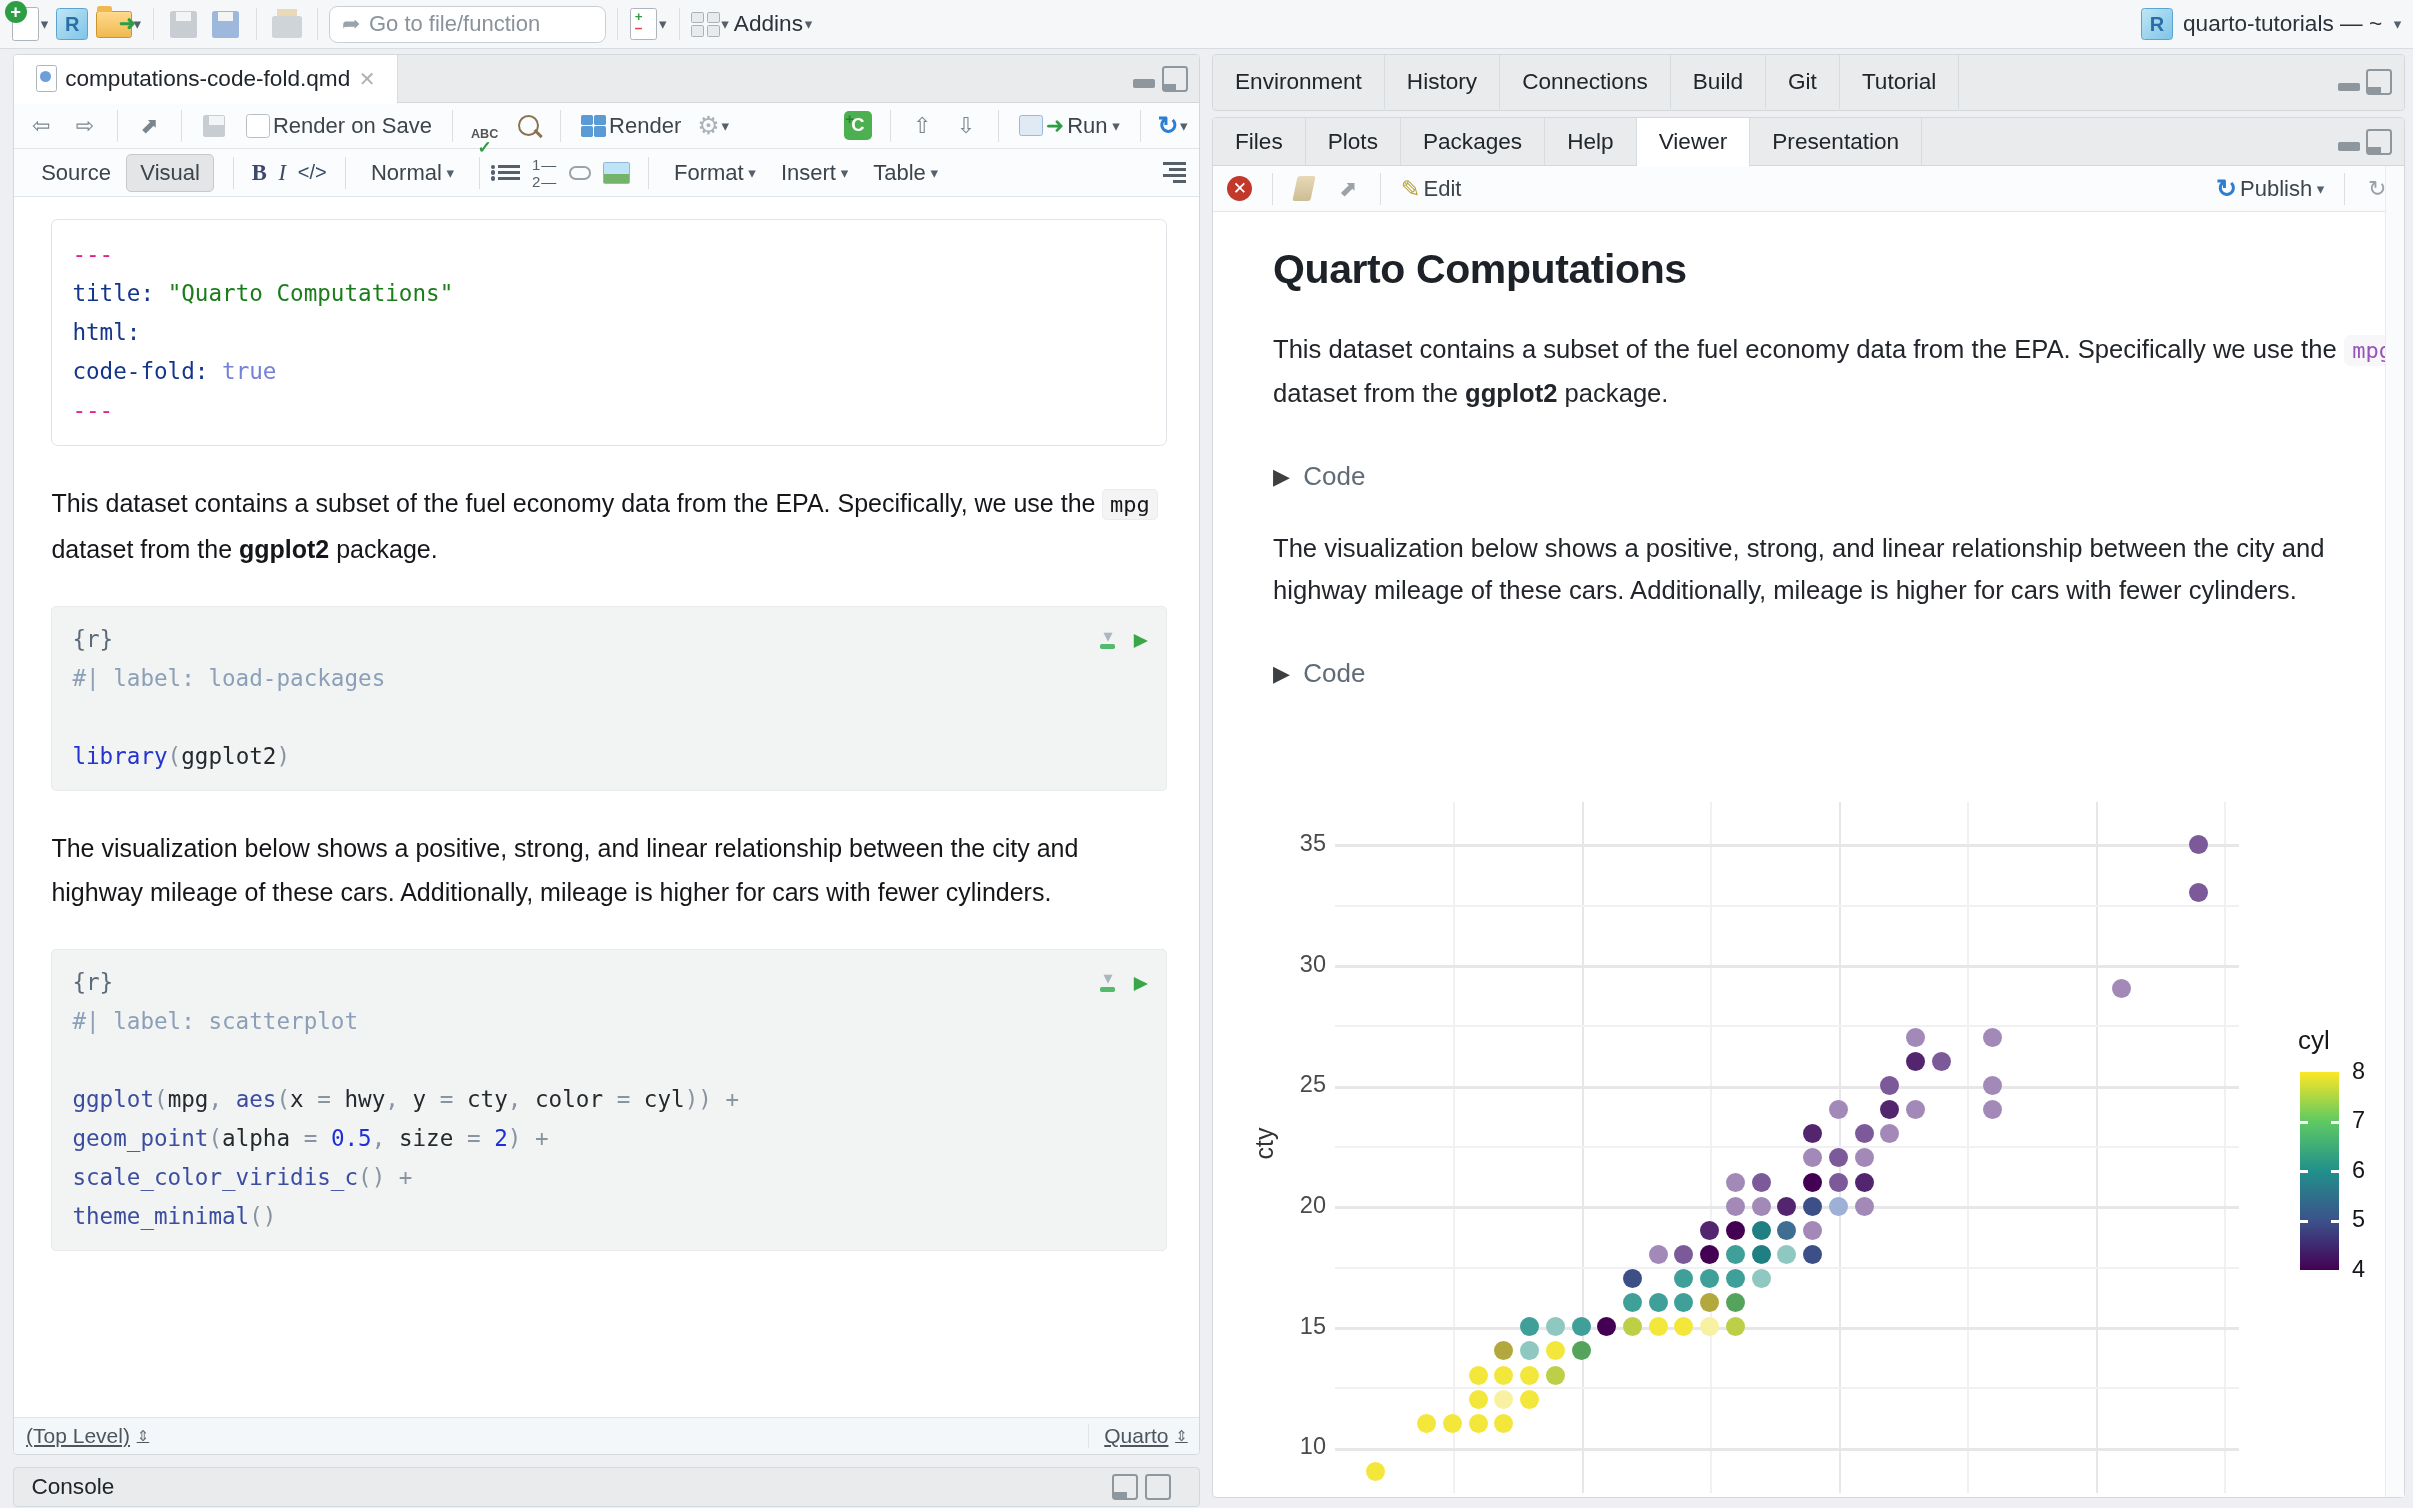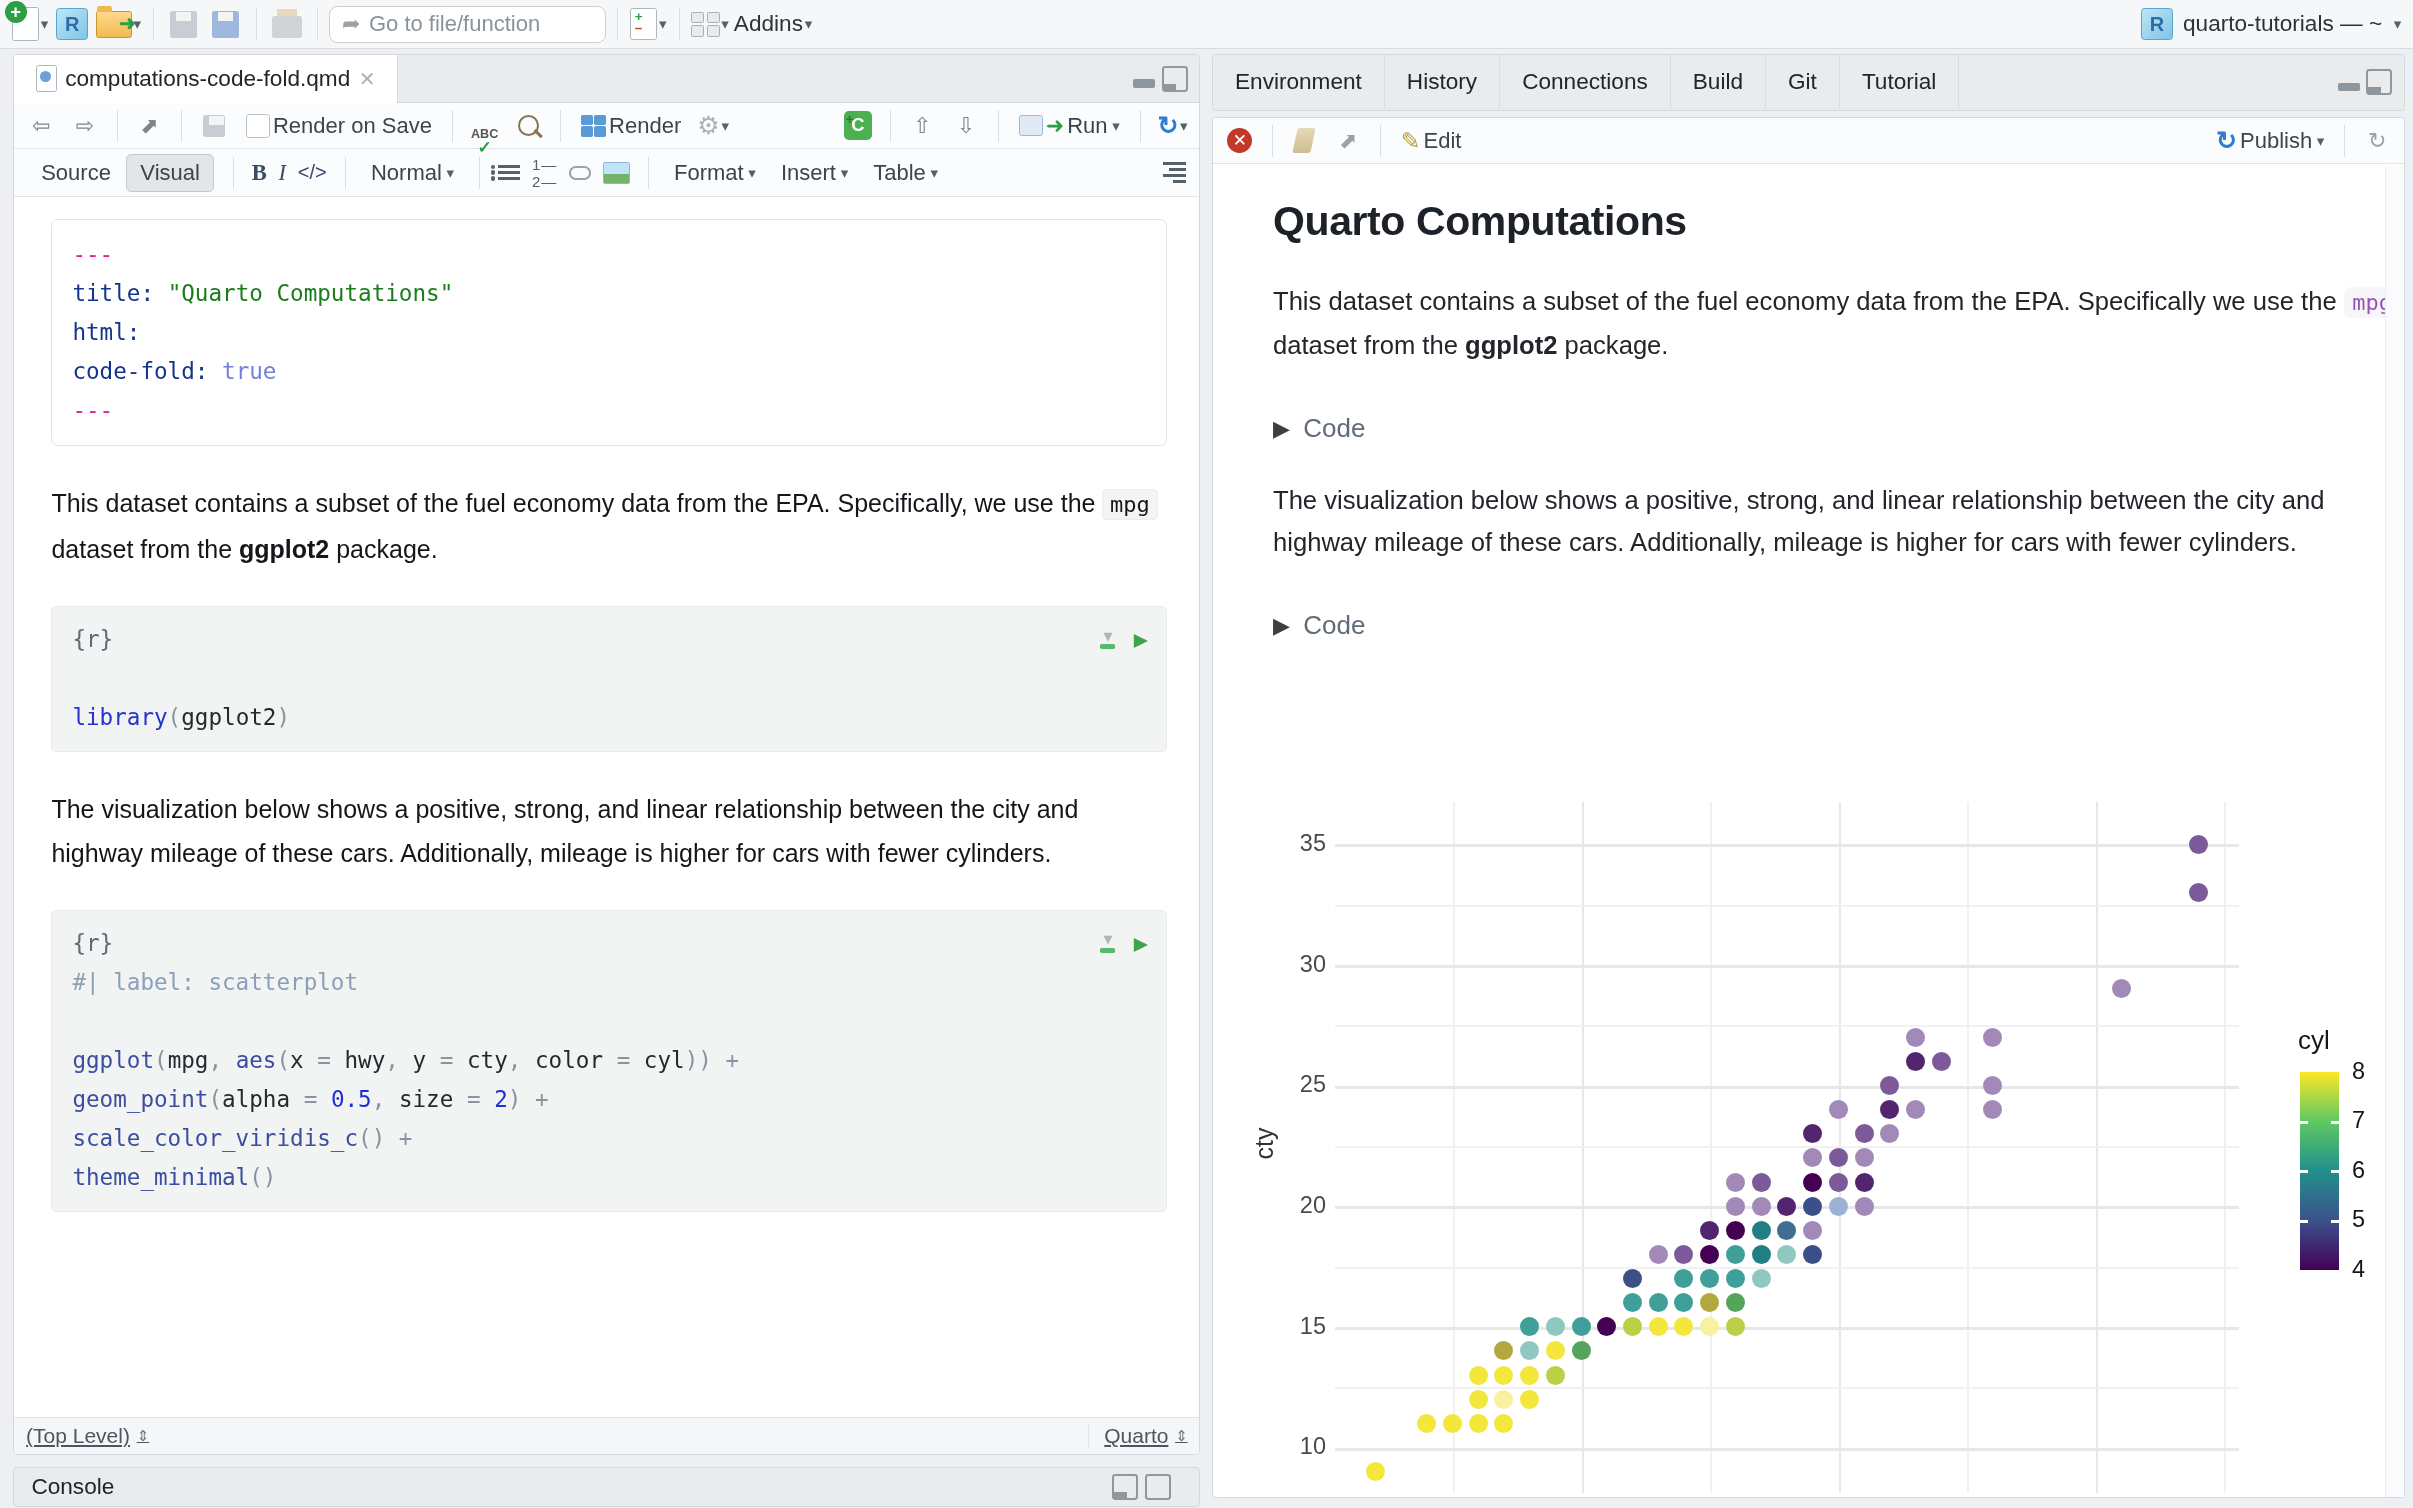--- a/index.html
+++ b/index.html
@@ -303,20 +303,21 @@
       <div class="yamlbox mono">
         <div><span class="c-delim">---</span></div>
         <div><span class="c-key">title:</span><span> </span><span class="c-str">"Quarto Computations"</span></div>
         <div><span class="c-key">  html:</span></div>
         <div><span class="c-key">    code-fold:</span><span> </span><span class="c-bool">true</span></div>
         <div><span class="c-delim">---</span></div>
       </div>
       <div class="editor-para"><span>This dataset contains a subset of the fuel economy data from the EPA. Specifically, we use the </span><span class="codechip">mpg</span><span> dataset from the </span><span style="font-weight: bold;">ggplot2</span><span> package.</span></div>
       <div class="chunkbox mono">
         <div><span class="c-meta">{r}</span></div>
+        <div><span class="c-comment">#| label: load-packages</span></div>
         <div><span>&nbsp;</span></div>
         <div><span class="c-fn2">library</span><span class="c-op">(</span><span>ggplot2</span><span class="c-op">)</span></div>
         <div class="chunkicons">
           <span class="runabove">
             <b>▼</b>
             <i></i>
           </span>
           <span class="greenplay">▶</span>
         </div>
       </div>
@@ -364,20 +365,32 @@
       <div class="tab">Git</div>
       <div class="tab">Tutorial</div>
       <div class="winbtns">
         <span class="winbtn min"></span>
         <span class="winbtn max"></span>
       </div>
     </div>
 </div>
 
 <div class="pane abs" style="left:1212px;top:117px;width:1193px;height:1381px;">
+  <div class="tabbar" id="right-bottom-tabbar">
+      <div class="tab">Files</div>
+      <div class="tab">Plots</div>
+      <div class="tab">Packages</div>
+      <div class="tab">Help</div>
+      <div class="tab active">Viewer</div>
+      <div class="tab">Presentation</div>
+      <div class="winbtns">
+        <span class="winbtn min"></span>
+        <span class="winbtn max"></span>
+      </div>
+    </div>
   <div class="toolrow">
     <span class="tbi">
         <span style="width:25px;height:25px;border-radius:50%;background:#c0392b;color:#fff;font-size:17px;line-height:25px;text-align:center;">✕</span>
       </span>
     <div class="sep"></div>
     <span class="tbi gray">
         <span style="display:inline-block;width:18.4px;height:25px;background:linear-gradient(#e7d9b8,#cdbd94);border-radius:2.5px;transform:skewX(-12deg);"></span>
       </span>
     <span class="tbi gray">⬈</span>
     <div class="sep"></div>

